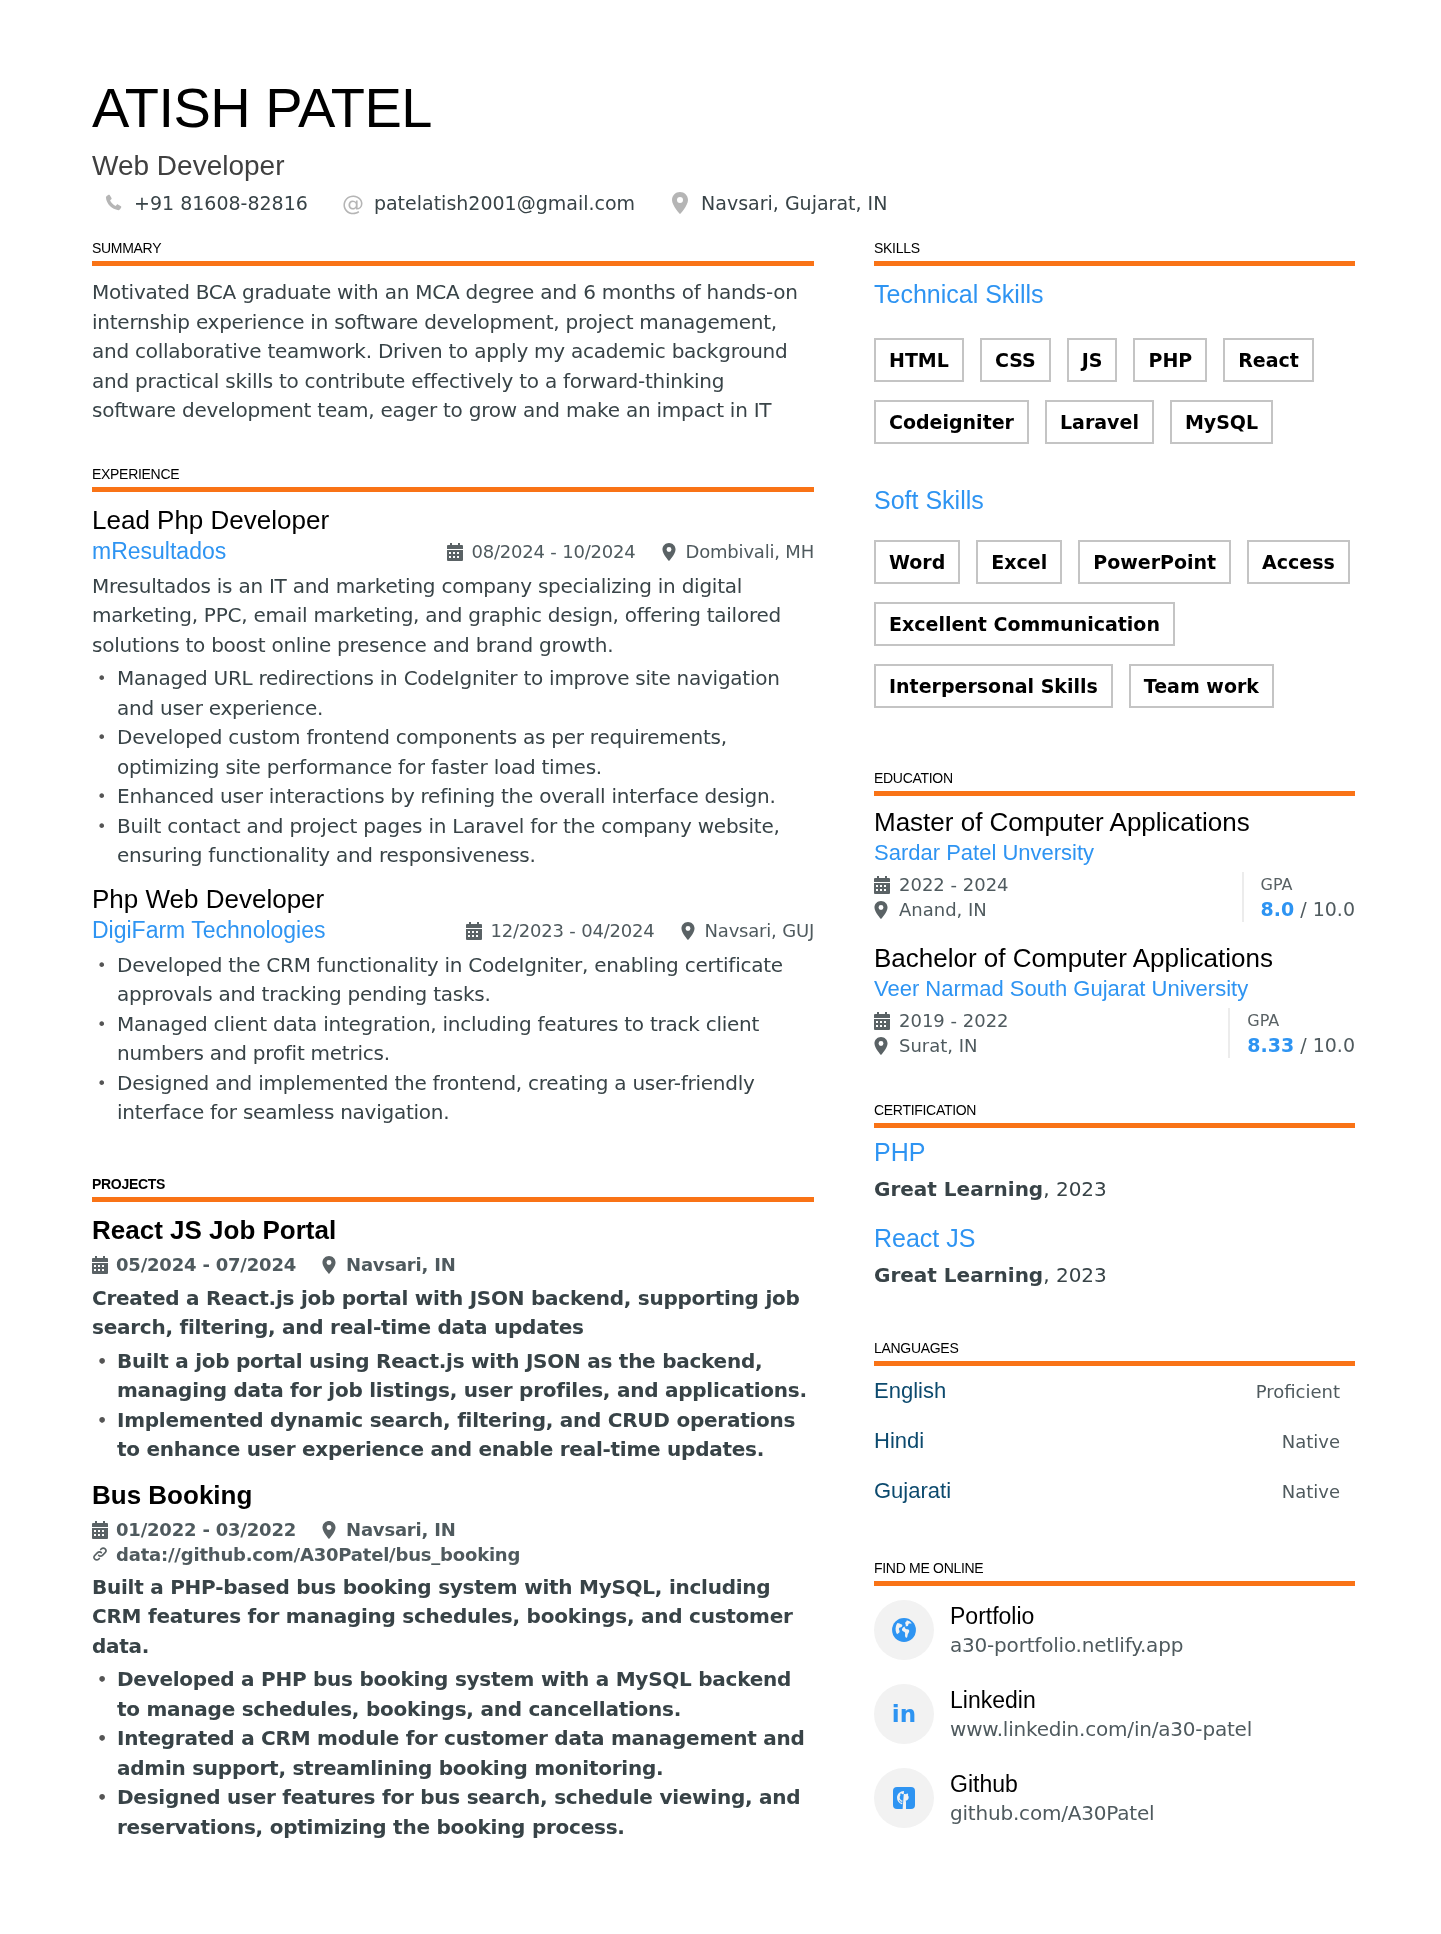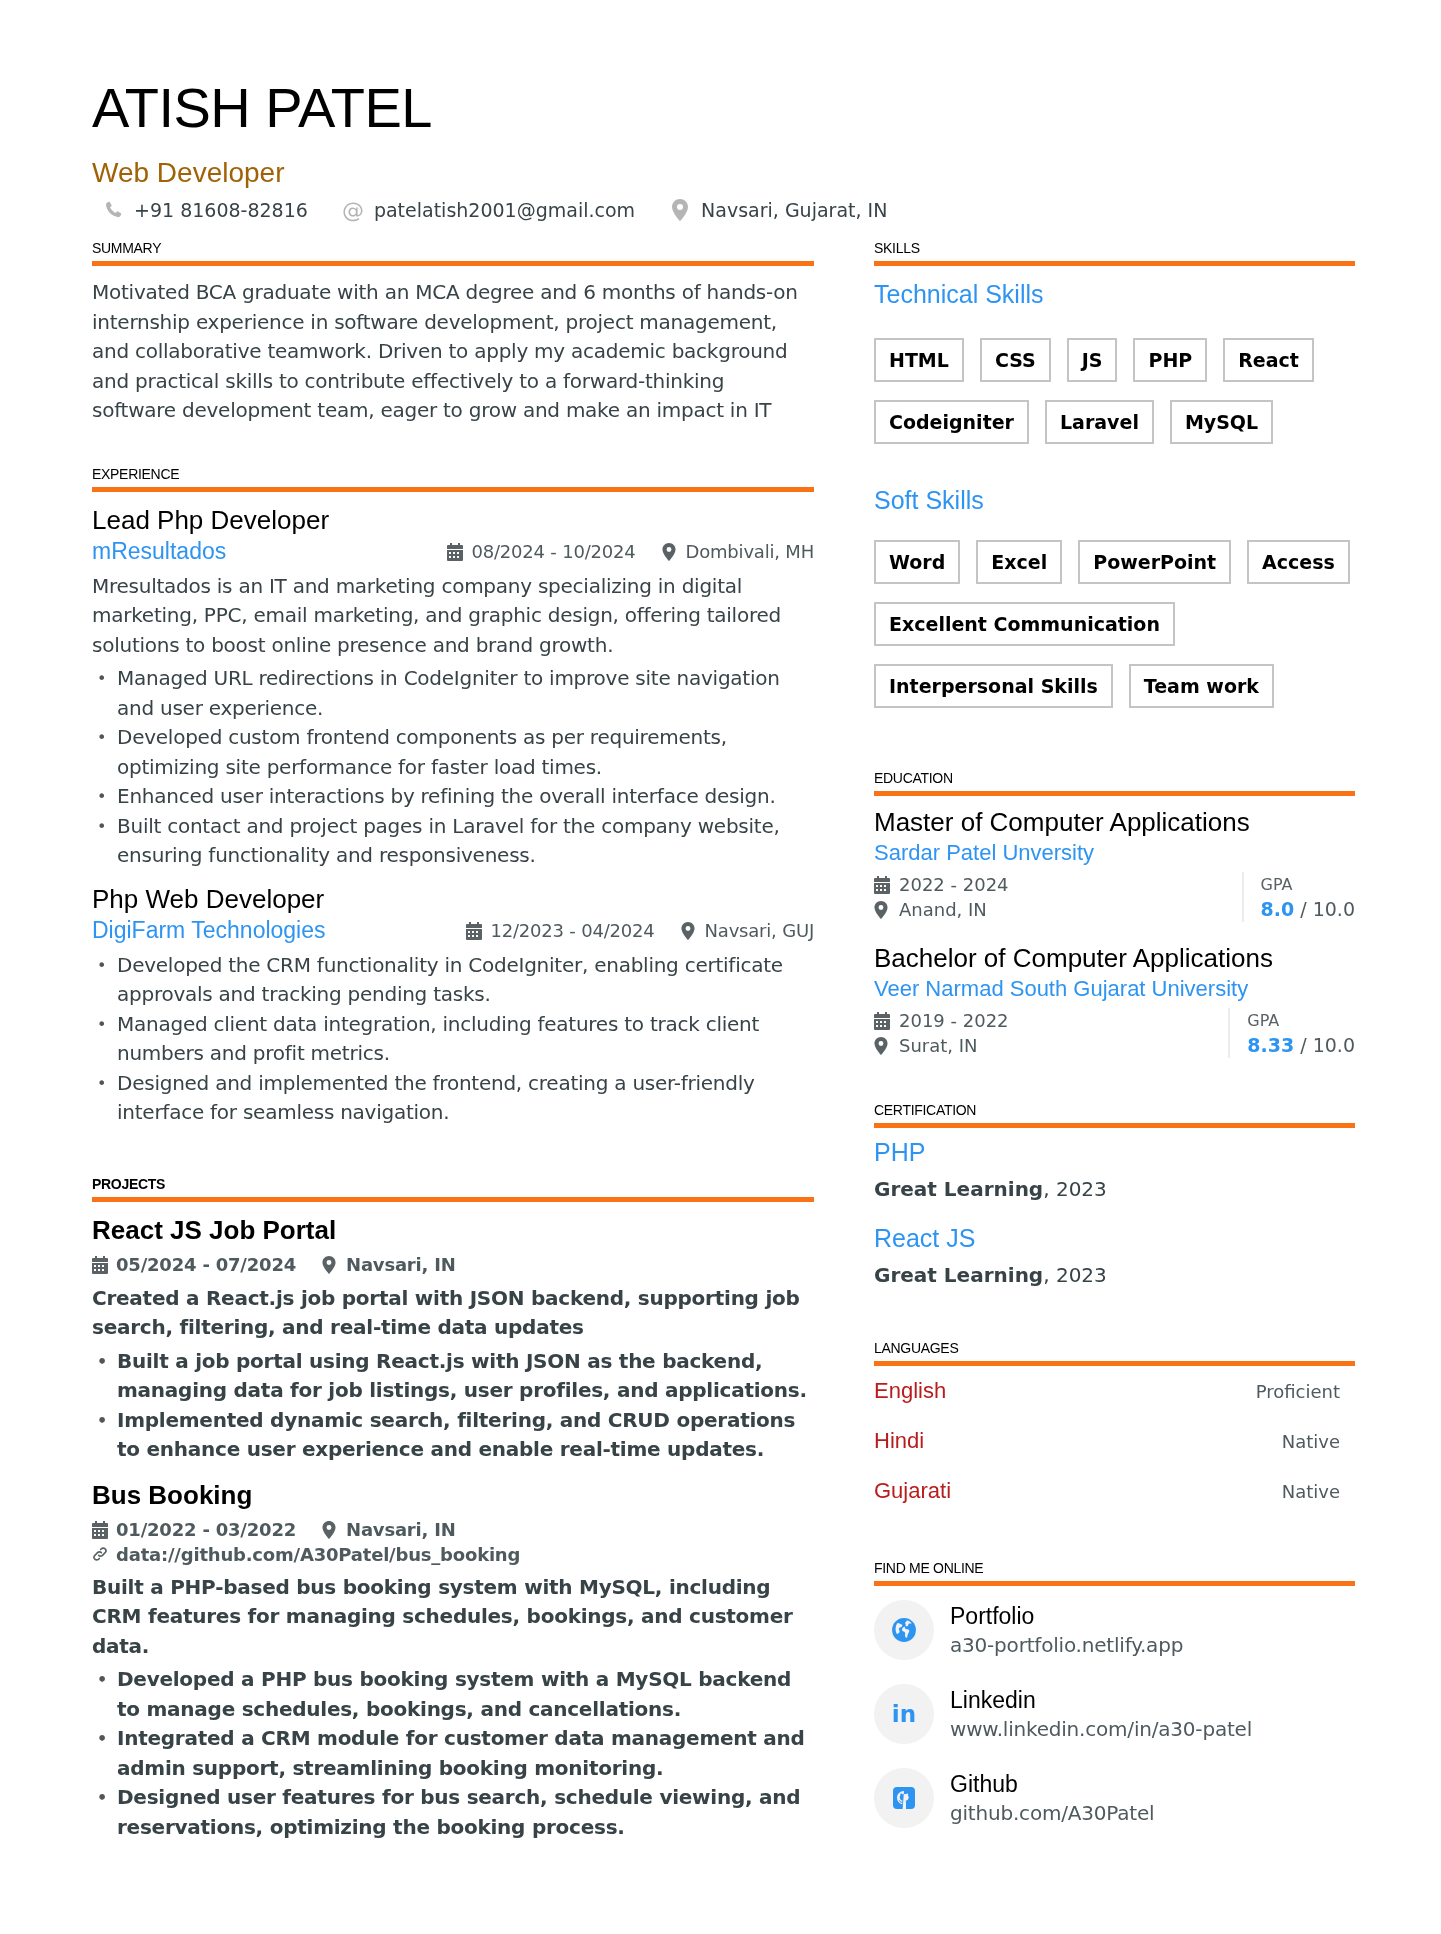--- a/index.html
+++ b/index.html
@@ -1,21 +1,21 @@
 <!DOCTYPE html>
 <html><head>
 <meta charset="utf-8">
 <style>
   * { box-sizing: border-box; margin: 0; padding: 0; }
   html, body { width: 1441px; height: 1934px; background: #ffffff; }
   body { position: relative; font-family: "DejaVu Sans", sans-serif; color: #384347; overflow: hidden; }
 
   .header { position: absolute; left: 92px; top: 76px; width: 1260px; }
   .name { font-family: "Liberation Sans", sans-serif; font-weight: 400; font-size: 56px; line-height: 64px; color: #000; letter-spacing: -0.5px; }
-  .title { font-family: "Liberation Sans", sans-serif; font-size: 28px; line-height: 34px; color: #a16207; margin-top: 16px; }
+  .title { font-family: "Liberation Sans", sans-serif; font-size: 28px; line-height: 34px; color: #404040; margin-top: 9px; }
   .contacts { display: flex; align-items: center; margin-top: 6px; font-size: 19px; color: #384347; height: 28px; }
   .contact { display: flex; align-items: center; margin-right: 26px; }
   .contact .ic { width: 22px; height: 22px; margin-right: 10px; margin-left: 8px; display: inline-flex; align-items: center; justify-content: center; color: #b5b5b5; }
   .contact:first-child .ic { margin-left: 10px; }
 
   .col-left { position: absolute; left: 92px; top: 236px; width: 722px; }
   .col-right { position: absolute; left: 874px; top: 236px; width: 481px; }
 
   .sec-title { font-family: "Liberation Sans", sans-serif; font-size: 14px; line-height: 24px; color: #000; text-transform: uppercase; padding-bottom: 1px; border-bottom: 5px solid #f97316; letter-spacing: -0.3px; }
 
@@ -50,21 +50,21 @@
   .gpa { border-left: 2px solid #ececec; padding-left: 17px; font-size: 18px; line-height: 25px; }
   .gpa .label { color: #5a6265; font-size: 16px; }
   .gpa .val { font-size: 19px; color: #4f5a5e; }
   .gpa .val b { color: #2e94f2; }
 
   .cert-name { font-family: "Liberation Sans", sans-serif; font-size: 25px; line-height: 32px; color: #2e94f2; }
   .cert-org { font-size: 20px; line-height: 30px; color: #384347; margin-top: 6px; }
   .cert-org b { color: #384347; }
 
   .lang-row { display: flex; justify-content: space-between; align-items: center; height: 50px; padding-right: 15px; }
-  .lang-name { font-family: "Liberation Sans", sans-serif; font-size: 22px; color: #b91c1c; }
+  .lang-name { font-family: "Liberation Sans", sans-serif; font-size: 22px; color: #0c4a6e; }
   .lang-level { font-size: 18px; color: #4f5a5e; }
 
   .online-item { display: flex; align-items: center; height: 84px; }
   .online-icon { width: 60px; height: 60px; border-radius: 50%; background: #f2f2f2; display: flex; align-items: center; justify-content: center; color: #2e94f2; margin-right: 16px; flex-shrink: 0; }
   .online-label { font-family: "Liberation Sans", sans-serif; font-size: 23px; line-height: 29px; color: #000; }
   .online-url { font-size: 20px; line-height: 28px; color: #4f5a5e; letter-spacing: -0.2px; }
 </style>
 </head>
 <body>
 

